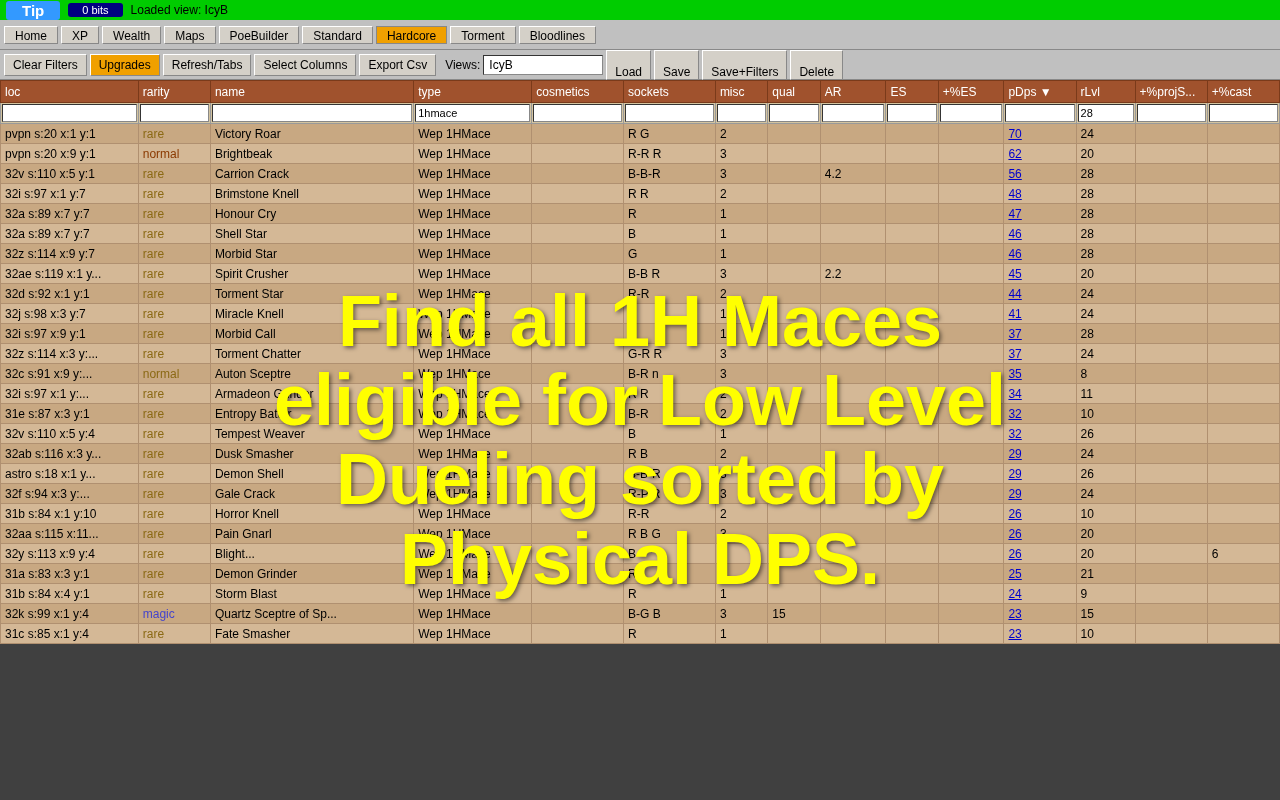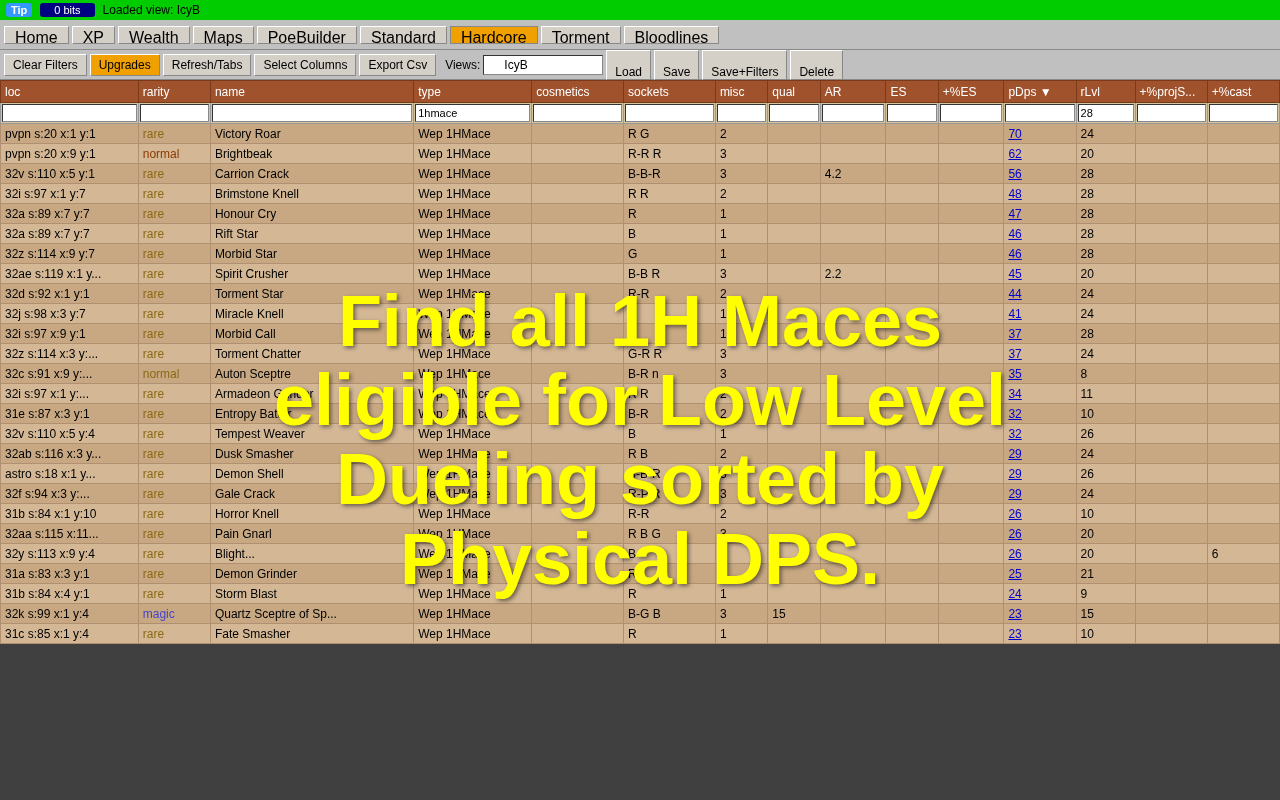--- a/index.html
+++ b/index.html
@@ -13,22 +13,22 @@
       padding: 2px 6px;
       display: flex;
       align-items: center;
       gap: 8px;
       height: 20px;
     }
     .tip-badge {
       background: #3399ff;
       color: white;
       border-radius: 3px;
-      padding: 1px 5px;
-      font-size: 11px;
+      padding: 1px 16px;
+      font-size: 15px;
       font-weight: bold;
     }
     .bits-badge {
       background: #000080;
       color: white;
       border-radius: 3px;
       padding: 1px 14px;
       font-size: 11px;
     }
 
@@ -42,21 +42,21 @@
       height: 30px;
       border-bottom: 1px solid #888;
     }
     .nav-btn {
       background: #d4d0c8;
       border: 1px solid #888;
       border-top: 1px solid #fff;
       border-left: 1px solid #fff;
       padding: 2px 10px;
       cursor: pointer;
-      font-size: 16px;
+      font-size: 12px;
       height: 18px;
     }
     .nav-btn.active { background: #f0a000; color: #000; border-color: #888; }
 
     
     #toolbar {
       background: #c0c0c0;
       display: flex;
       align-items: center;
       padding: 3px 4px;
@@ -72,21 +72,21 @@
       padding: 2px 8px;
       cursor: pointer;
       font-size: 12px;
       height: 22px;
     }
     .tool-btn.highlight { background: #f0a000; color: #000; }
     .views-label { font-size: 12px; margin-left: 6px; }
     .views-input {
       border: 1px inset #888;
       background: white;
-      padding: 1px 20px;
+      padding: 1px 5px;
       font-size: 12px;
       height: 20px;
       width: 120px;
     }
     .action-btn {
       background: #d4d0c8;
       border: 1px solid #888;
       border-top: 1px solid #fff;
       border-left: 1px solid #fff;
       padding: 14px 8px;
@@ -350,21 +350,21 @@
           <td></td>
           <td></td>
           <td class="ar-link">47</td>
           <td>28</td>
           <td></td>
           <td></td>
         </tr>
         <tr>
           <td>32a s:89 x:7 y:7</td>
           <td class="rarity-rare">rare</td>
-          <td>Rift Star</td>
+          <td>Shell Star</td>
           <td>Wep 1HMace</td>
           <td></td>
           <td>B</td>
           <td>1</td>
           <td></td>
           <td></td>
           <td></td>
           <td></td>
           <td class="ar-link">46</td>
           <td>28</td>

